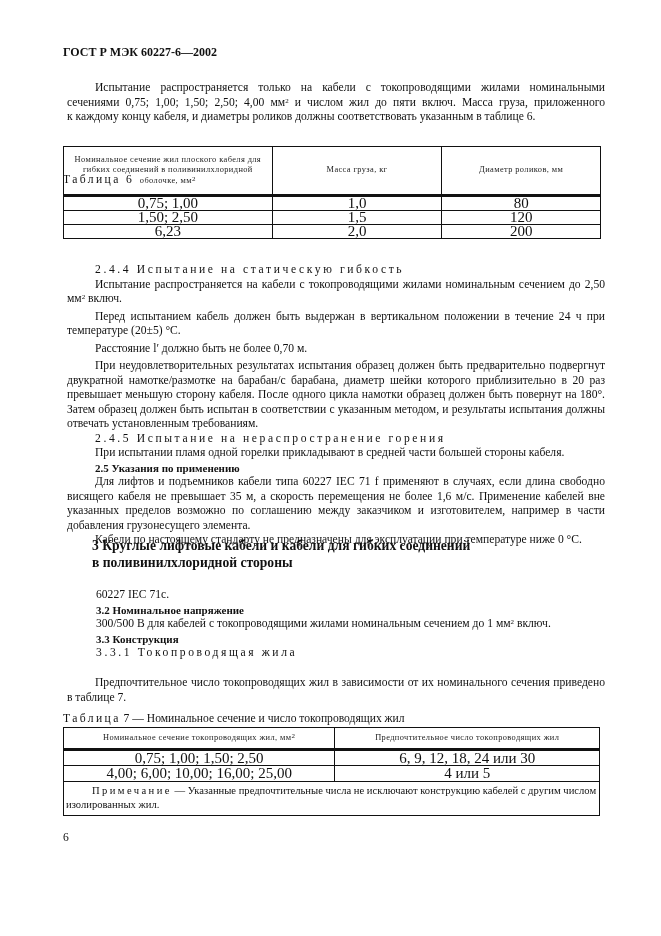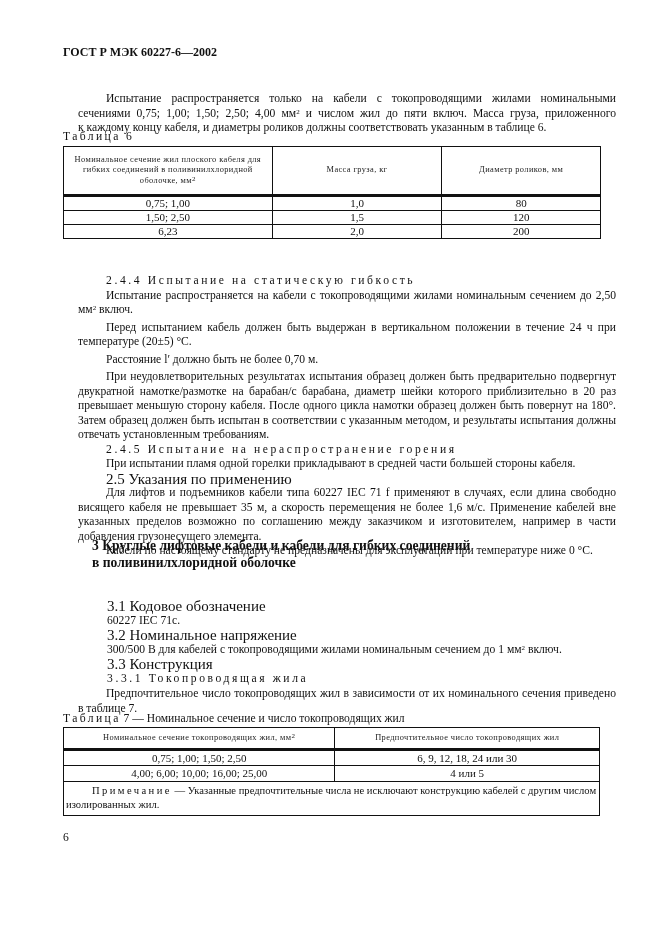--- a/index.html
+++ b/index.html
@@ -1,27 +1,27 @@
 <!DOCTYPE html>
 <html><head>
 <meta charset="utf-8">
 <style>
   html, body { margin:0; padding:0; background:#ffffff; }
   body { width:661px; height:936px; position:relative; overflow:hidden;
          font-family:"Liberation Serif", "DejaVu Serif", serif; color:#111; }
   .abs { position:absolute; }
-  .p { position:absolute; left:63px; width:538px; font-size:11.6px; line-height:14.5px; text-align:justify; margin:15px; }
+  .p { position:absolute; left:63px; width:538px; font-size:11.6px; line-height:14.5px; text-align:justify; margin:4px; }
   .ind { text-indent:28px; }
-  .sp { letter-spacing:3.2px; }
+  .sp { letter-spacing:3.2px;margin-top:43px; }
   .hdr { font-weight:bold; font-size:12px; }
-  .sub { font-weight:normal; font-size:15px; }
+  .sub { font-weight:bold; font-size:11px; }
   table { border-collapse:collapse; position:absolute; }
   td, th { border:1px solid #111; font-weight:normal; text-align:center; padding:0; }
   .th-small { font-size:8.4px; letter-spacing:0.4px; line-height:10.5px; color:#222; }
-  .cell { font-size:11px; line-height:13px; }
+  .cell { font-size:15px; line-height:13px; }
   .thick td, .thick th { border-bottom:3px solid #111; }
   .cap { font-size:11.6px; }
   sup { font-size:7px; vertical-align:top; position:relative; top:-2px; }
 </style>
 </head>
 <body>
 
 <div class="abs hdr" style="left:63px; top:45px;">ГОСТ Р МЭК 60227-6—2002</div>
 
 <div class="p" style="top:77px;">
@@ -70,25 +70,24 @@
   <div class="ind" style="margin-top:3px;">При неудовлетворительных результатах испытания образец должен быть предварительно подвергнут двукратной намотке/размотке на барабан/с барабана, диаметр шейки которого приблизительно в 20 раз превышает меньшую сторону кабеля. После одного цикла намотки образец должен быть повернут на 180°. Затем образец должен быть испытан в соответствии с указанным методом, и результаты испытания должны отвечать установленным требованиям.</div>
   <div style="padding-left:28px; letter-spacing:2.6px;">2.4.5 Испытание на нераспространение горения</div>
   <div class="ind">При испытании пламя одной горелки прикладывают в средней части большей стороны кабеля.</div>
   <div class="sub" style="padding-left:28px;">2.5 Указания по применению</div>
   <div class="ind">Для лифтов и подъемников кабели типа 60227 IEC 71 f применяют в случаях, если длина свободно висящего кабеля не превышает 35 м, а скорость перемещения не более 1,6 м/с. Применение кабелей вне указанных пределов возможно по соглашению между заказчиком и изготовителем, например в части добавления грузонесущего элемента.</div>
   <div class="ind">Кабели по настоящему стандарту не предназначены для эксплуатации при температуре ниже 0 °С.</div>
 </div>
 
 <div class="abs" style="left:92px; top:537px; font-weight:bold; font-size:13.6px; line-height:17px;">
   <div>3 Круглые лифтовые кабели и кабели для гибких соединений</div>
-  <div>в поливинилхлоридной оболочке</div>
+  <div>в поливинилхлоридной стороны</div>
 </div>
 
 <div class="p" style="top:584px; left:92px; width:509px;">
-  <div class="sub">3.1 Кодовое обозначение</div>
   <div>60227 IEC 71c.</div>
   <div class="sub">3.2 Номинальное напряжение</div>
   <div><span>300/500 В для кабелей с токопроводящими жилами номинальным сечением до 1 мм</span><sup>2</sup><span> включ.</span></div>
   <div class="sub">3.3 Конструкция</div>
   <div style="letter-spacing:2.6px;">3.3.1 Токопроводящая жила</div>
 </div>
 
 <div class="p ind" style="top:672px;">Предпочтительное число токопроводящих жил в зависимости от их номинального сечения приведено в таблице 7.</div>
 
 <div class="abs cap" style="left:63px; top:712px;"><span style="letter-spacing:2.4px;">Таблица</span><span> 7 — Номинальное сечение и число токопроводящих жил</span></div>

